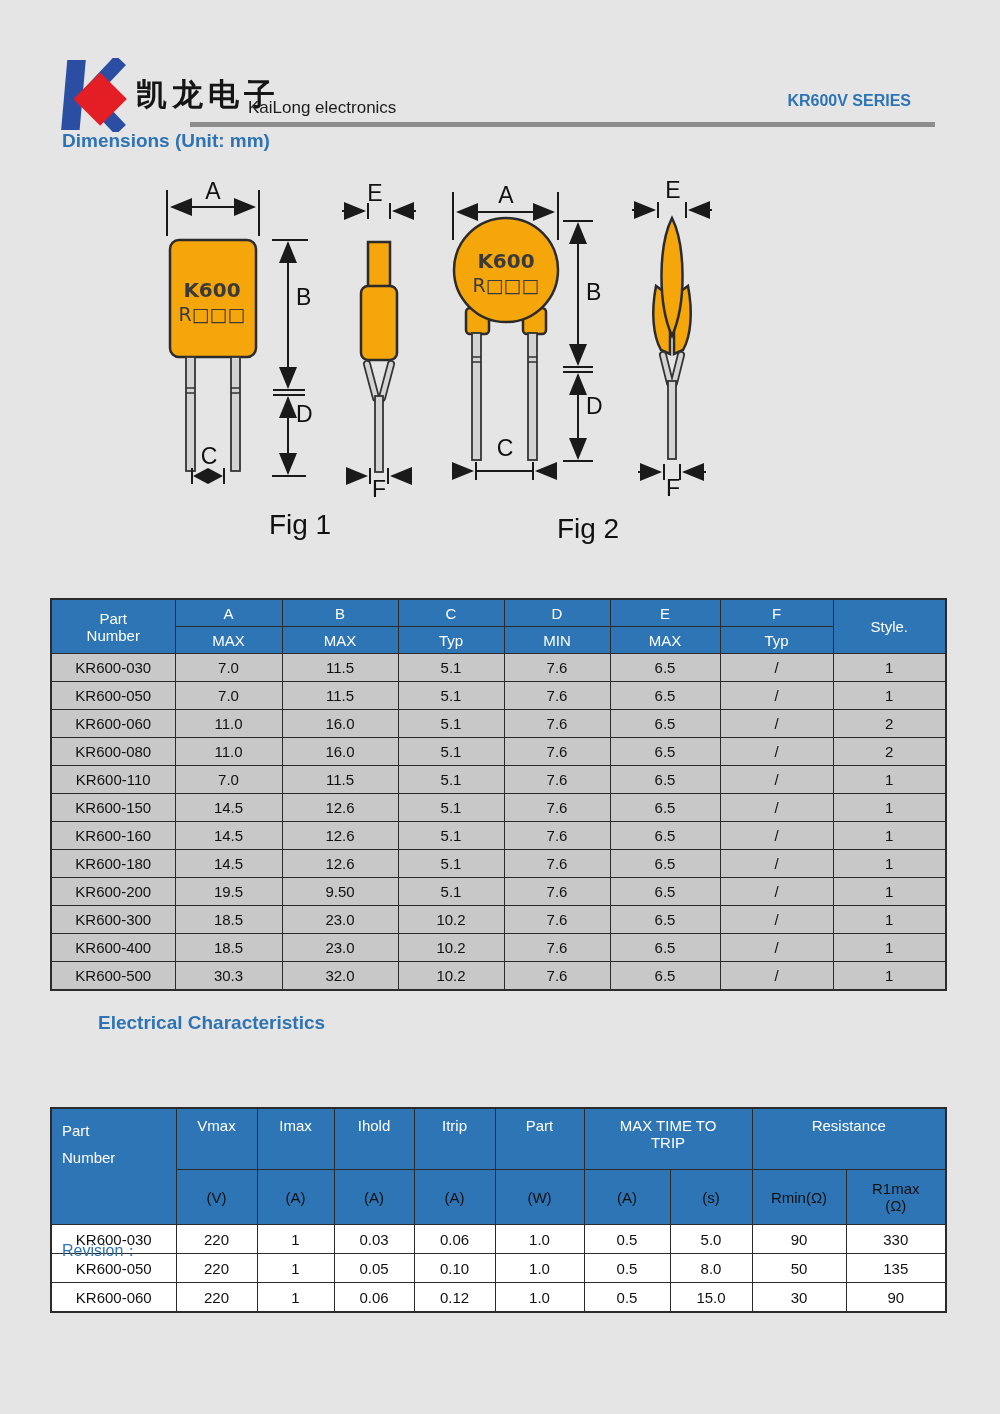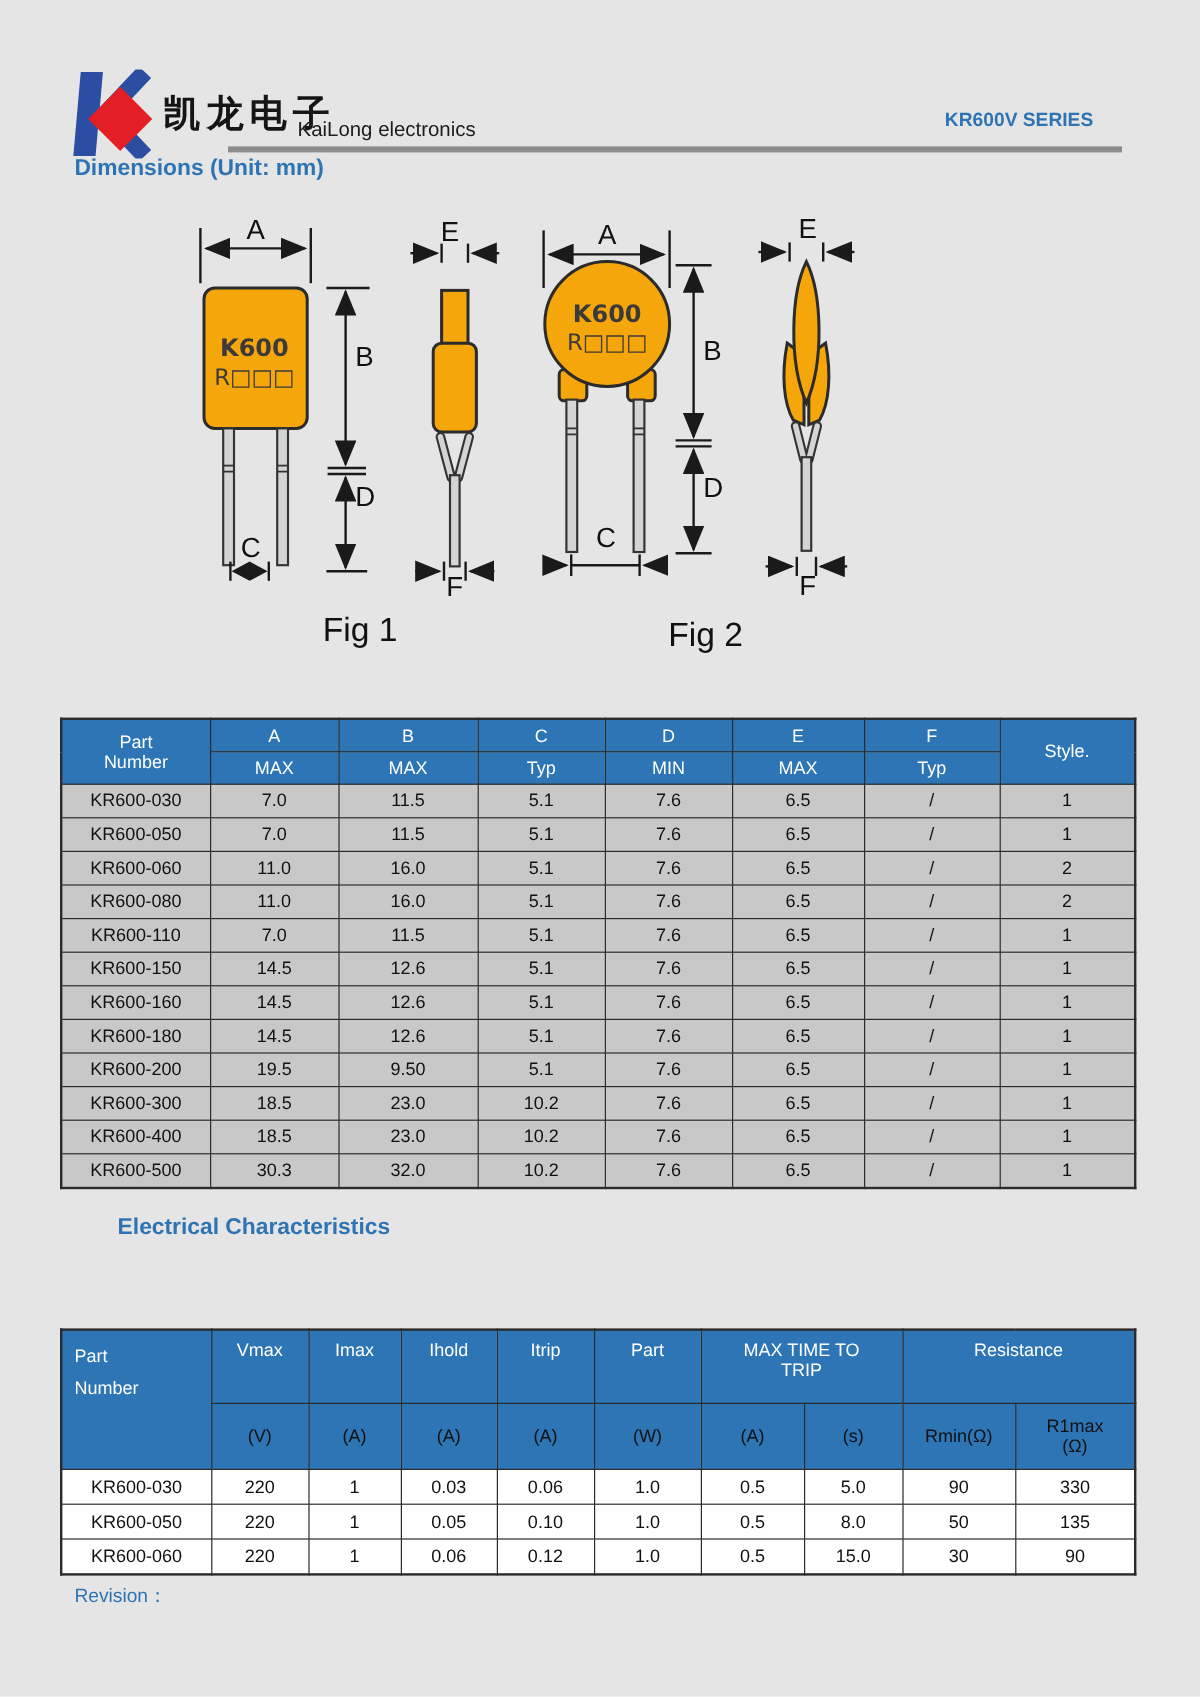--- a/index.html
+++ b/index.html
@@ -45,21 +45,21 @@
   .dim-table tbody td { background:var(--row-gray,#C8C8C8); height:27px; text-align:center; }
 
   .elec-table { position:absolute; left:50px; top:1107px; width:895px; border:2px solid var(--border-dark,#2B2B2B); }
   .elec-table thead th { background:var(--table-header-blue,#2E75B6); color:#fff; text-align:center; }
   .elec-table thead tr.top-row th { height:52px; vertical-align:top; padding-top:8px; }
   .elec-table thead th.part-th { text-align:left; padding-left:10px; line-height:27px; }
   .elec-table thead tr.unit-row th { height:54px; color:#101010; vertical-align:middle; }
   .elec-table tbody td { background:#fff; height:28px; text-align:center; }
 
   
-  .footer-left  { position:absolute; left:62px;  top:1320px; font-size:16px; color:var(--heading-blue,#2E74B5); }
+  .footer-left  { position:absolute; left:62px;  top:1241px; font-size:16px; color:var(--heading-blue,#2E74B5); }
   .footer-right { position:absolute; left:500px; top:1320px; width:390px; text-align:right;
                   font-size:16px; color:var(--heading-blue,#2E74B5); text-decoration:none; }
 </style>
 </head>
 <body>
 
 <div class="page">
 
   <svg class="logo" viewBox="0 0 72 72">
     <polygon points="10,2 28,2 22,70 4,70" fill="var(--logo-blue,#2B4EA2)"></polygon>

